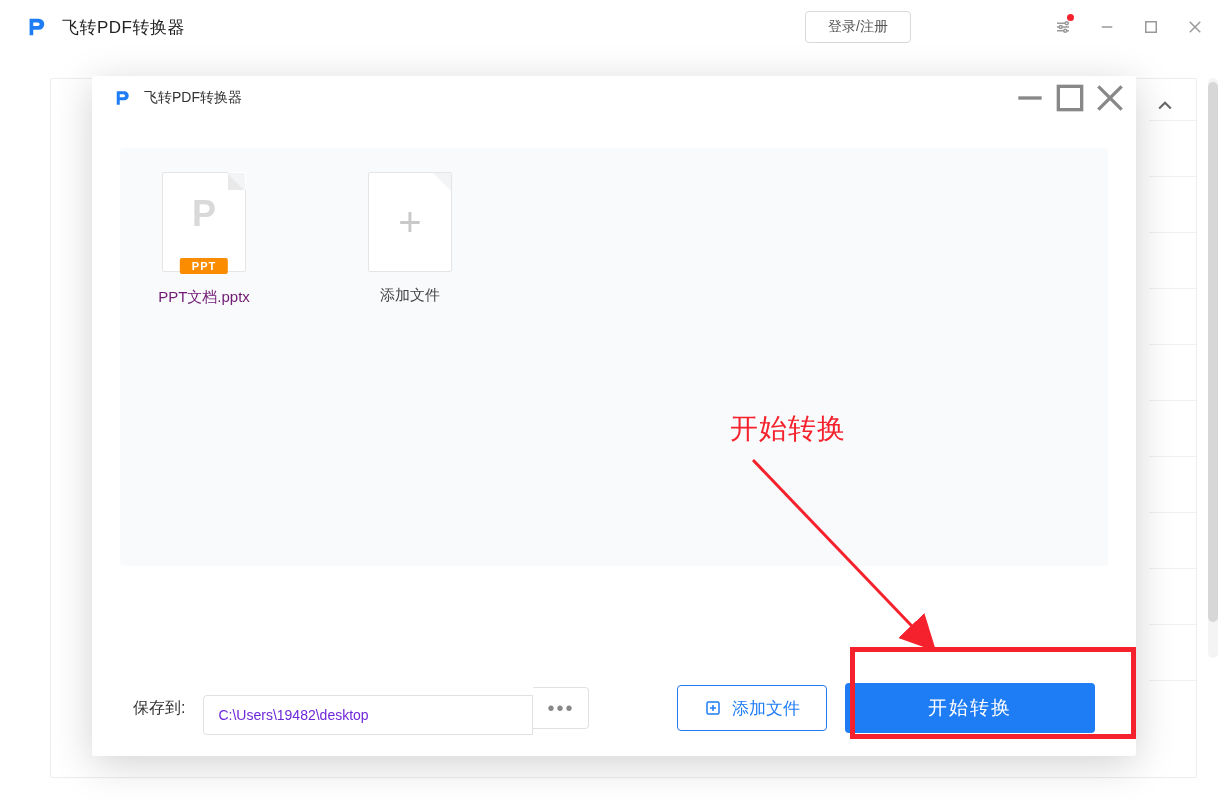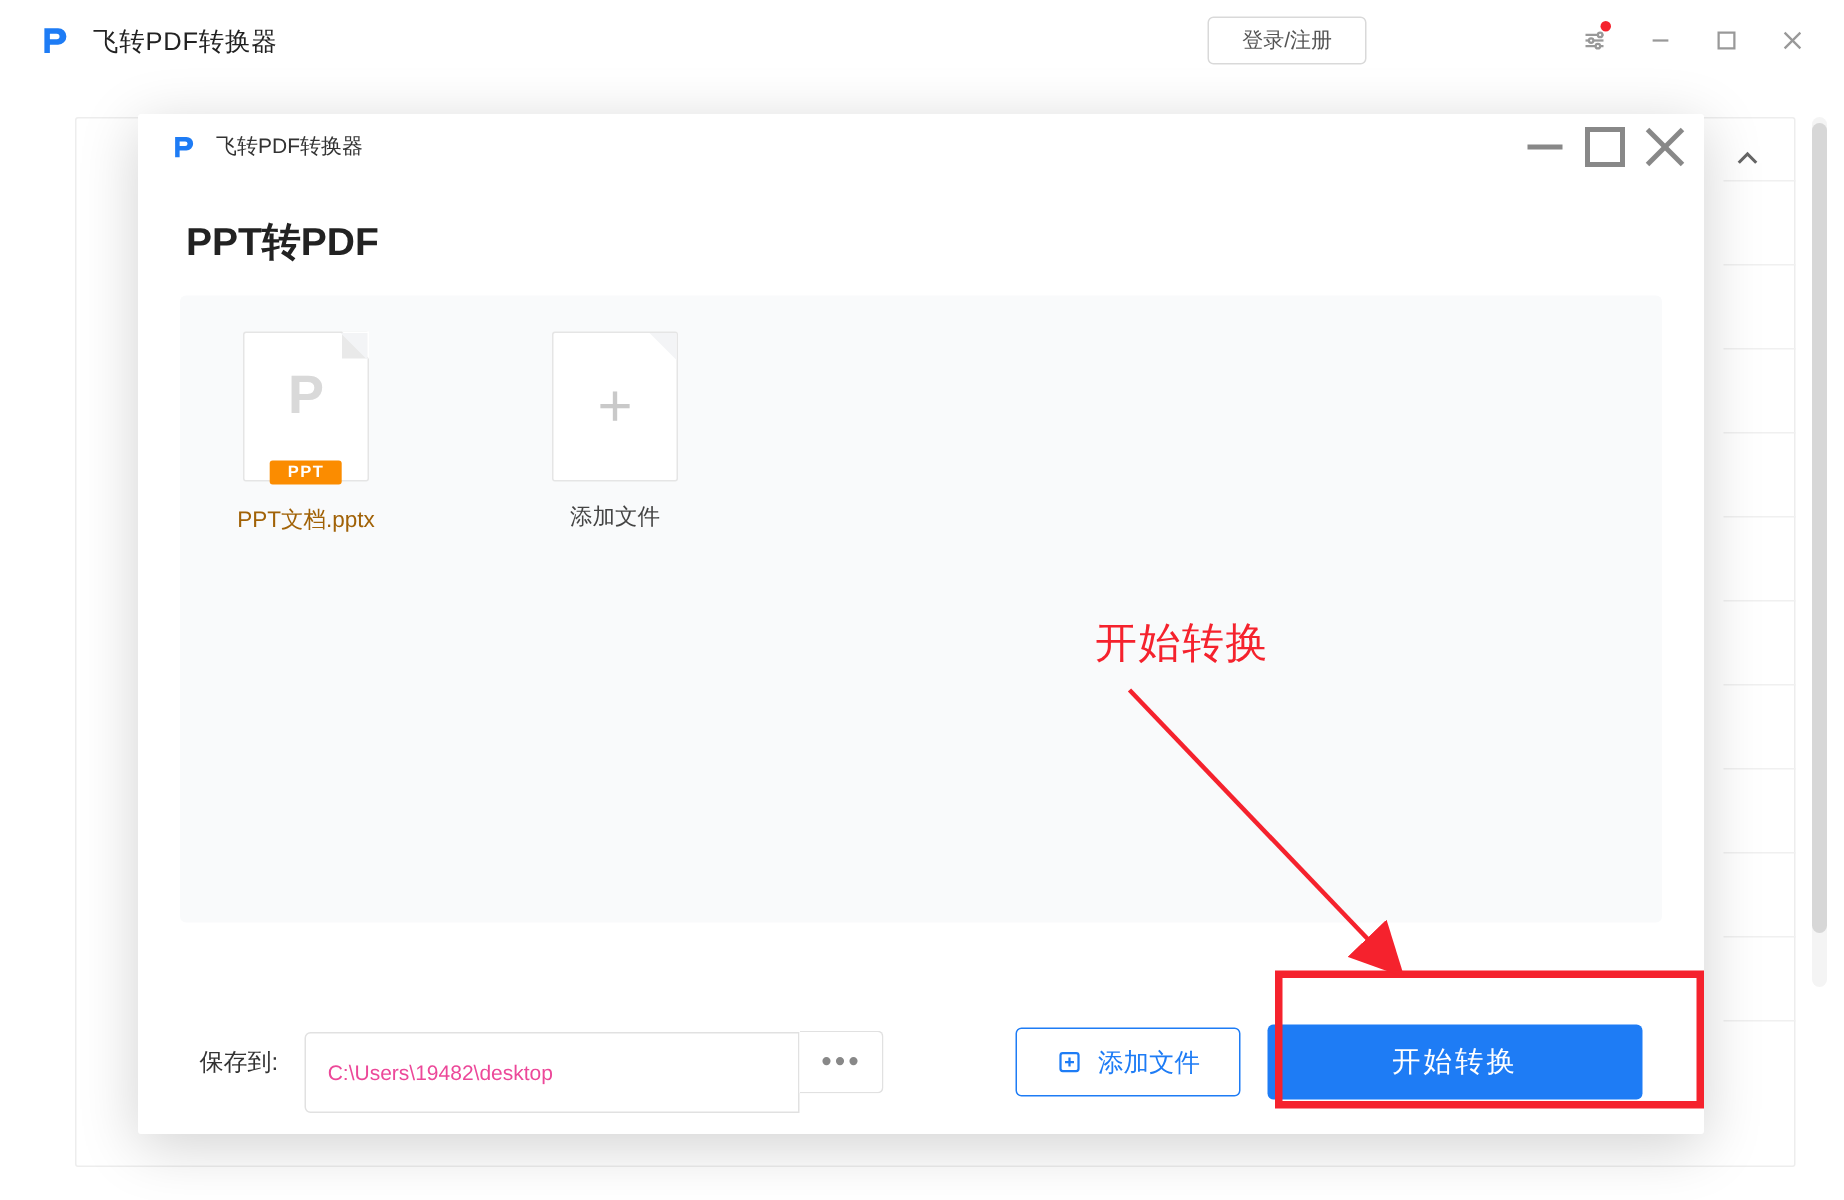--- a/index.html
+++ b/index.html
@@ -144,42 +144,42 @@
     }
     .file-p-letter {
       position:absolute; left:0; right:0; top:20px;
       text-align:center; font-size: 36px; font-weight: 600; color: #d9d9d9;
     }
     .ppt-badge {
       position:absolute; left:50%; bottom:-2px; transform:translateX(-50%);
       background:#fb8c00; color:#fff; font-size:11px; font-weight:600;
       padding: 2px 12px; border-radius:2px; letter-spacing:1px;text-align:center;
     }
-    .file-name { font-size: 15px; color:#a16207; margin-top: 16px; white-space: nowrap; text-align: center; }
+    .file-name { font-size: 15px; color:#701a75; margin-top: 16px; white-space: nowrap; text-align: center; }
     .add-card { width: 100px; text-align:center; }
     .add-thumb {
       width: 84px; height: 100px; margin: 0 auto 14px;
       background: #fff; border: 1px solid #e5e5e5; border-radius:2px;
       display:flex;align-items:center;justify-content:center;
       color:#cfcfcf; cursor:pointer; position:relative;
     }
     .add-thumb::after { content:""; position:absolute; top:0; right:0; border-top:18px solid #f3f4f6; border-left:18px solid transparent; }
     .add-plus { font-size: 40px; line-height: 1; font-weight: 300; color:#c9c9c9; }
     .add-label { font-size: 15px; color: #444; }
     
     .modal-footer {
       height: 96px; padding: 0 41px;
       display:flex; align-items:center; gap: 18px;
       position: relative;
     }
     .save-label { font-size: 16px; color:#333; }
     .path-input {
       flex: 0 0 330px;
-      height: 54px; border:1px solid #e1e1e1; border-radius:4px 0 0 4px;
-      padding: 0 14px; font-size: 14px; color:#ec4899; background:#fff;
+      height: 40px; border:1px solid #e1e1e1; border-radius:4px 0 0 4px;
+      padding: 0 14px; font-size: 14px; color:#6d28d9; background:#fff;
       outline:none;
       margin-top:14px;
     }
     .path-more {
       width: 56px; height: 42px; border:1px solid #e1e1e1; border-left:none;
       border-radius:0 4px 4px 0; background:#fff; color:#888;
       display:flex;align-items:center;justify-content:center;
       font-size: 20px; letter-spacing: 2px; cursor:pointer; margin-left:-18px;
     }
     .footer-spacer { flex:1; }
@@ -290,21 +290,20 @@
     </span>
     <span class="modal-win-btn">
       <svg viewBox="0 0 24 24" stroke="currentColor" stroke-width="2">
           <line x1="5" y1="5" x2="19" y2="19"></line>
           <line x1="19" y1="5" x2="5" y2="19"></line>
         </svg>
     </span>
   </div>
 
   <div class="modal-body">
-    <div class="modal-heading">PPT转PDF</div>
 
     <div class="file-area">
       <div class="file-card">
         <div class="file-thumb">
           <div class="file-page">
             <div class="file-fold"></div>
             <div class="file-p-letter">P</div>
           </div>
           <div class="ppt-badge">PPT</div>
         </div>

